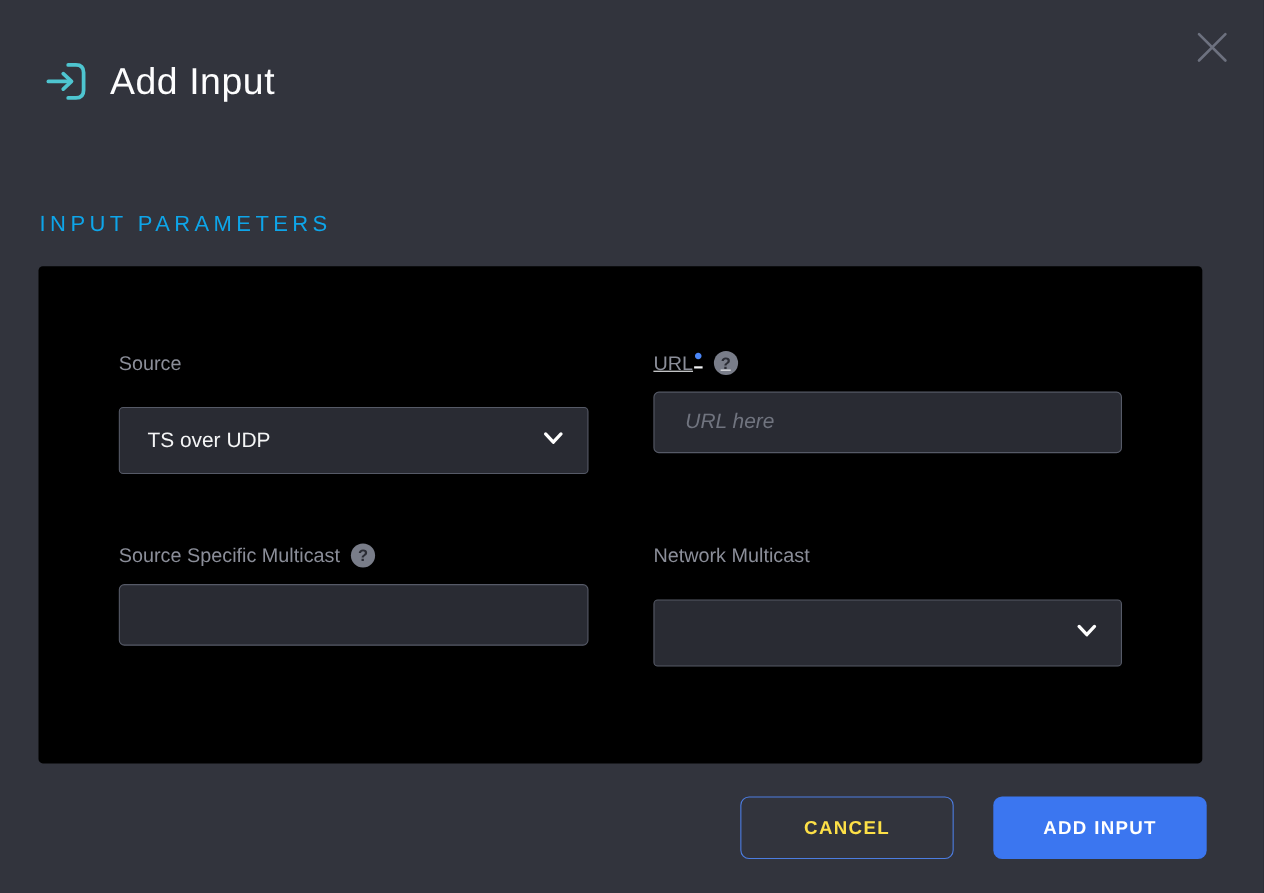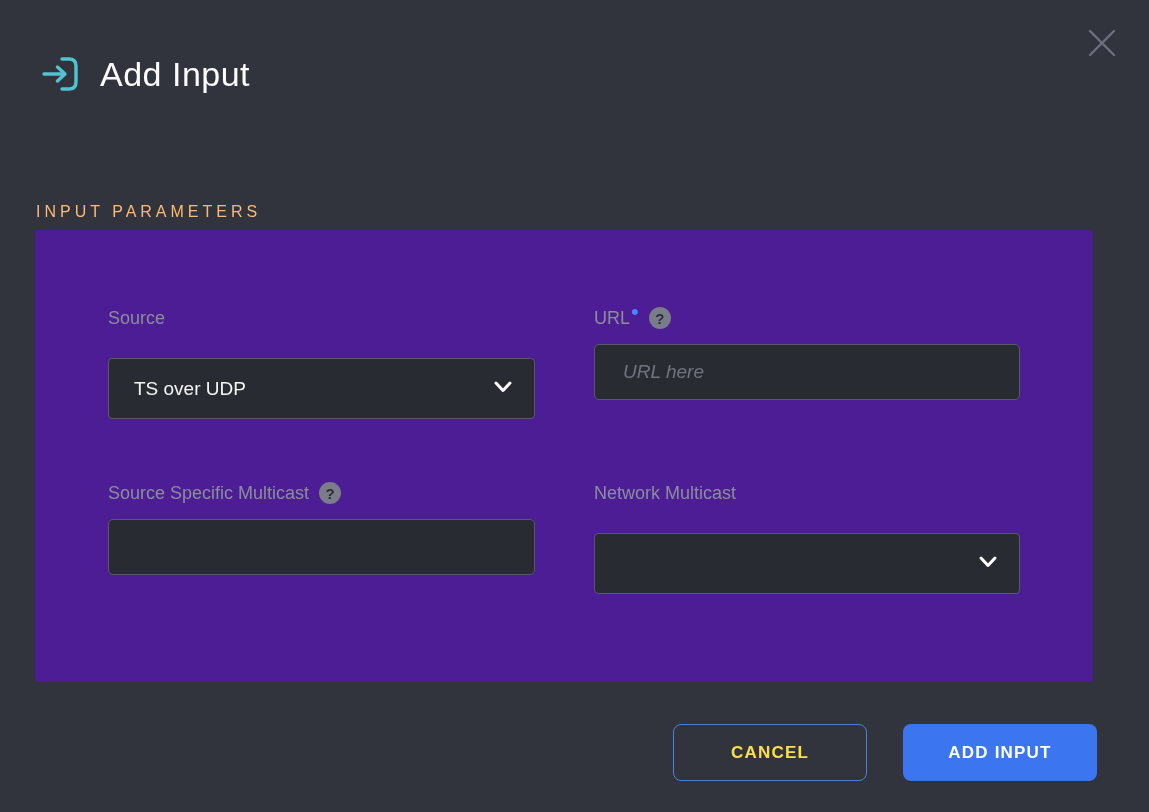--- a/index.html
+++ b/index.html
@@ -23,36 +23,36 @@
   }
   .close-btn {
     position: absolute; top: 24px; right: 27px;
     width: 40px; height: 40px;
     background: transparent; border: none; cursor: pointer;
     display: flex; align-items: center; justify-content: center;
   }
 
   
   .section-label {
-    position: absolute; left: 36px; top: 203px;
-    font-size: 16px; font-weight: 500;
+    position: absolute; left: 36px; top: 193px;
+    font-size: 20px; font-weight: 500;
     letter-spacing: 4px;
-    color: #fdba74;
+    color: #0ea5e9;
   }
 
   
   .panel {
-    position: absolute; left: 35px; top: 230px;
+    position: absolute; left: 35px; top: 242px;
     width: 1058px; height: 452px;
-    background: #4c1d95;
+    background: #000000;
     border-radius: 4px;
   }
   .field-group { position: absolute; }
   .fg-source { left: 73px; top: 76px; width: 427px; }
-  .fg-url { left: 559px; top: 76px; width: 426px; }
+  .fg-url { left: 559px; top: 76px; width: 426px; text-decoration: underline; }
   .fg-ssm { left: 73px; top: 251px; width: 427px; }
   .fg-netif { left: 559px; top: 251px; width: 426px; }
 
   .field-label {
     display: flex; align-items: center;
     font-size: 18px; color: #8b8e99;
     margin-bottom: 14px; height: 24px;
   }
   .required-dot {
     color: #4a86f7;

